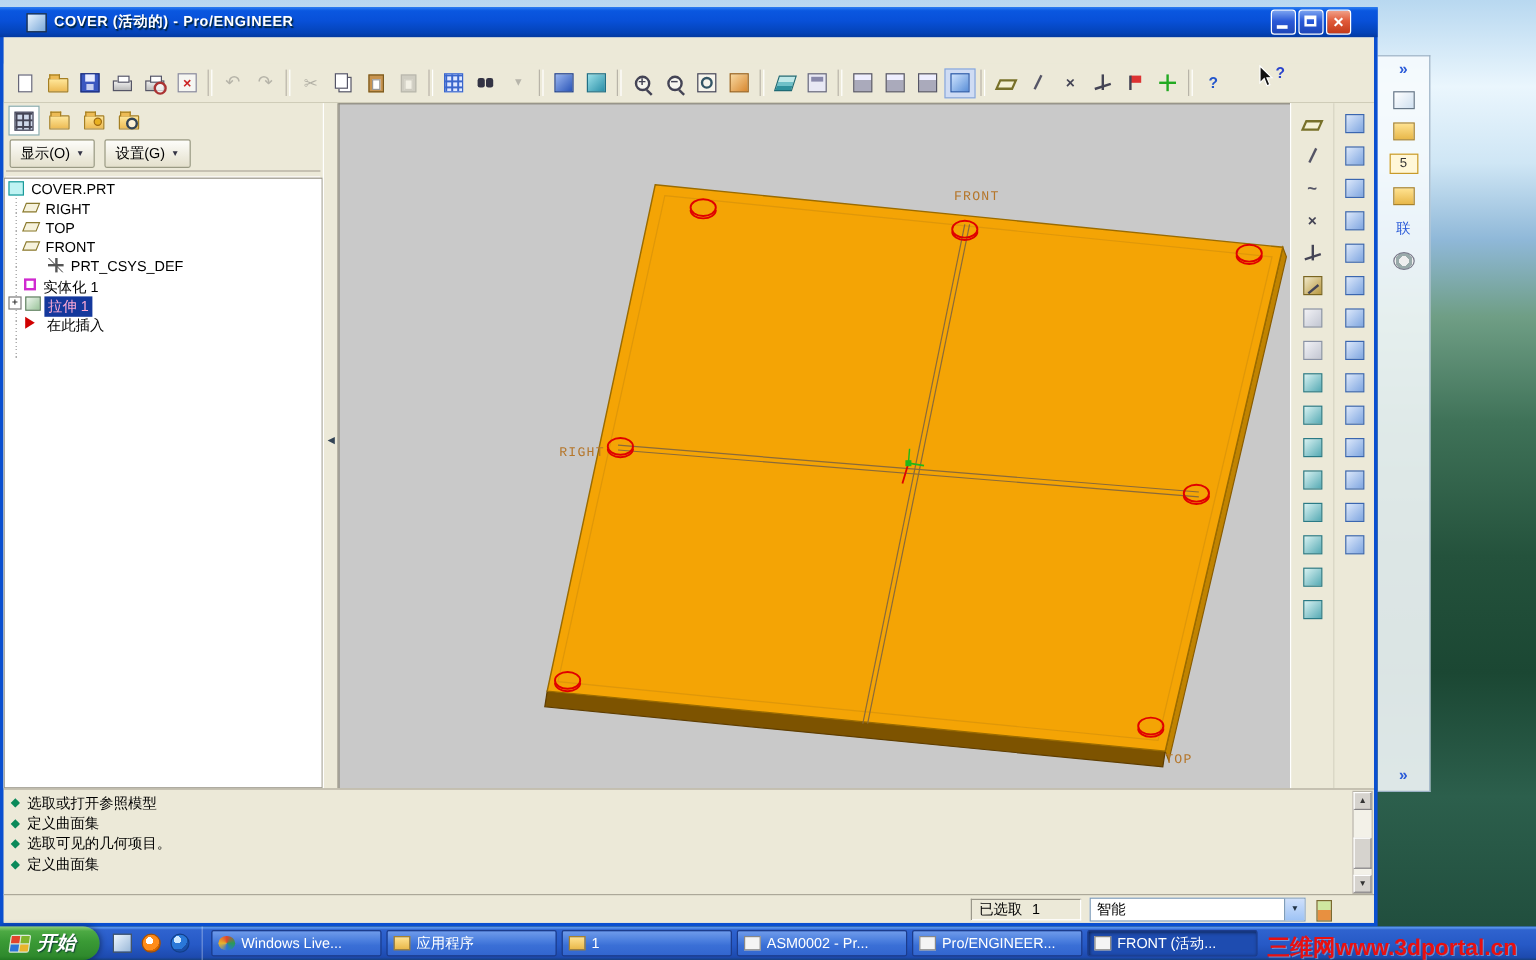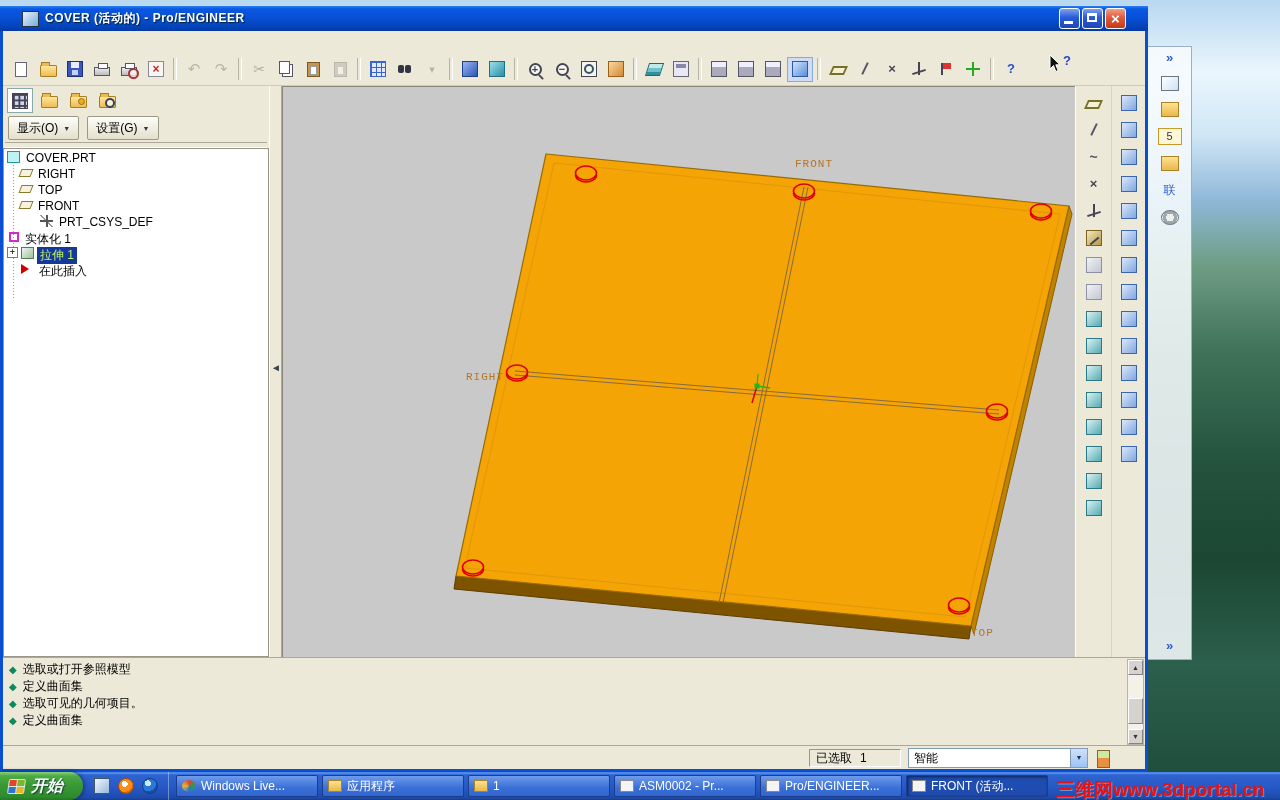--- a/index.html
+++ b/index.html
@@ -90,21 +90,21 @@
   .nav-tabs{position:absolute;left:0;top:0;height:28px;display:flex;gap:3px;padding:2px 4px}
   .nav-tabs .tb-btn:first-child{border:1px solid #8aa;background:#fff}
   .nav-ctrl{position:absolute;left:0;top:29px;height:24px;display:flex;gap:8px;padding:1px 5px}
   .nav-btn{display:flex;align-items:center;gap:5px;font-size:12px;padding:4px 8px;background:linear-gradient(#fdfdfa,#e4e0cc);border:1px solid #9a9a84;border-radius:2px}
   .nav-btn::after{content:'▼';font-size:7px;color:#334}
   .nav-groove{position:absolute;left:2px;right:2px;top:56px;height:4px;border-top:1px solid #aca899;border-bottom:1px solid #fff}
   .tree{position:absolute;left:0;right:0;top:62px;bottom:0;background:#fff;border:1px solid #9a978a;box-sizing:border-box;overflow:hidden;font-size:12px;padding-top:2px}
   .tree::before{content:'';position:absolute;left:9px;top:16px;width:1px;height:134px;background-image:repeating-linear-gradient(180deg,#9a9a9a 0 1px,transparent 1px 3px)}
   .tree-row{height:16px;display:flex;align-items:flex-start;white-space:nowrap;position:relative}
   .tree-label{padding:0 3px;color:#000}
-  .tree-label.selected{background:#14389c;color:#bef264}
+  .tree-label.selected{background:#14389c;color:#f9a8d4}
   .plusbox{width:9px;height:9px;border:1px solid #7a7a7a;background:#fff;font:bold 8px/8px "DejaVu Sans Mono",monospace;text-align:center;color:#333;margin-right:3px;flex:none}
   .ti{display:inline-block;width:13px;height:12px;margin-right:3px;position:relative;flex:none;box-sizing:border-box}
   .ti-part{background:#bff3f3;border:1px solid #1a9a9a}
   .ti-datum-plane{width:12px;height:8px;border:1px solid #8a7a30;transform:skewX(-22deg);margin-top:2px;background:#f6f2dc}
   .ti-csys{background:linear-gradient(45deg,transparent 46%,#999 46% 54%,transparent 54%)}
   .ti-csys::before{content:'';position:absolute;left:6px;top:0;width:1.5px;height:12px;background:#555}
   .ti-csys::after{content:'';position:absolute;left:0;top:5px;width:13px;height:1.5px;background:#555}
   .ti-copy-geom{background:#cfe0ff;border:1px solid #3a66b0}
   .ti-copy-geom::after{content:'';position:absolute;right:-1px;bottom:-1px;width:5px;height:5px;background:#ffd24a;border:1px solid #a07a18}
   .ti-solidify{border:2px solid #d02ad0;width:10px;height:10px;margin-top:1px;background:none}
@@ -359,21 +359,21 @@
                 <span class="tree-label">TOP</span>
               </div>
               <div class="tree-row" style="padding-left: 16px;">
                 <span class="ti ti-datum-plane"></span>
                 <span class="tree-label">FRONT</span>
               </div>
               <div class="tree-row" style="padding-left: 16px; margin-left: 20px;">
                 <span class="ti ti-csys"></span>
                 <span class="tree-label">PRT_CSYS_DEF</span>
               </div>
-              <div class="tree-row" style="padding-left: 5px;">
+              <div class="tree-row" style="padding-left: 16px;">
                 <span class="ti ti-solidify"></span>
                 <span class="tree-label">实体化 1</span>
               </div>
               <div class="tree-row" style="padding-left: 3px;">
                 <span class="plusbox">+</span>
                 <span class="ti ti-extrude"></span>
                 <span class="tree-label selected">拉伸 1</span>
               </div>
               <div class="tree-row" style="padding-left: 16px;">
                 <span class="ti ti-insert-here"></span>

